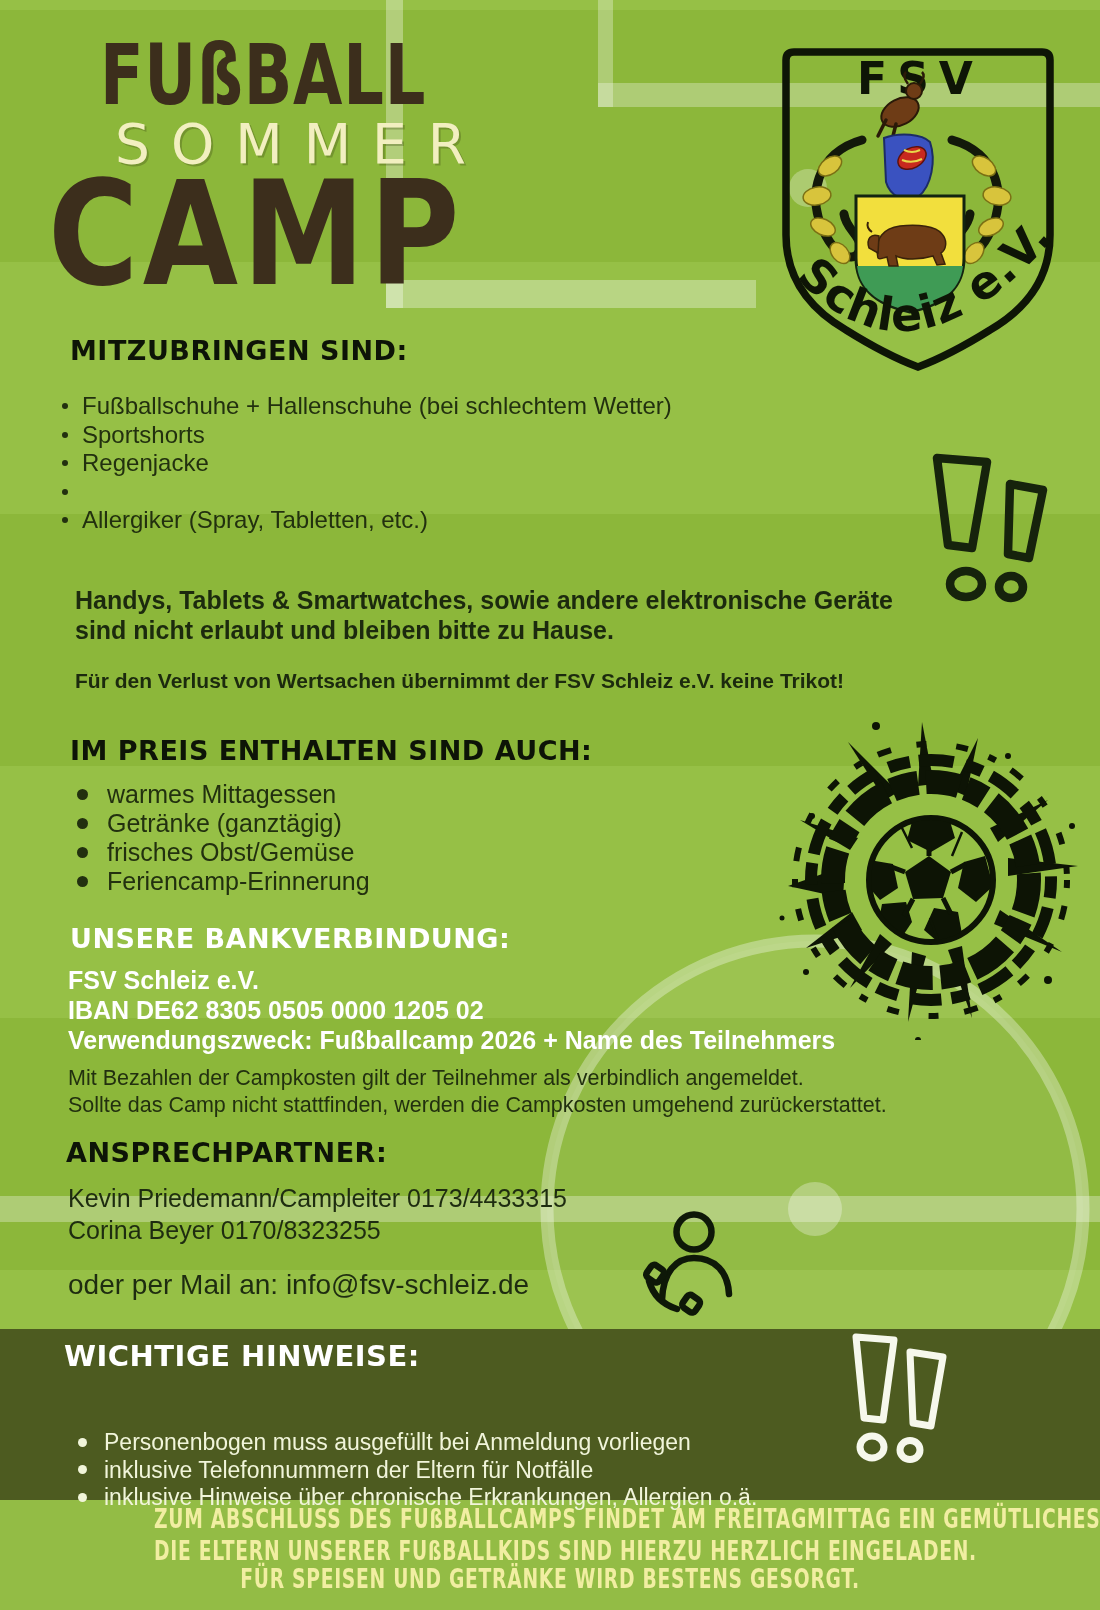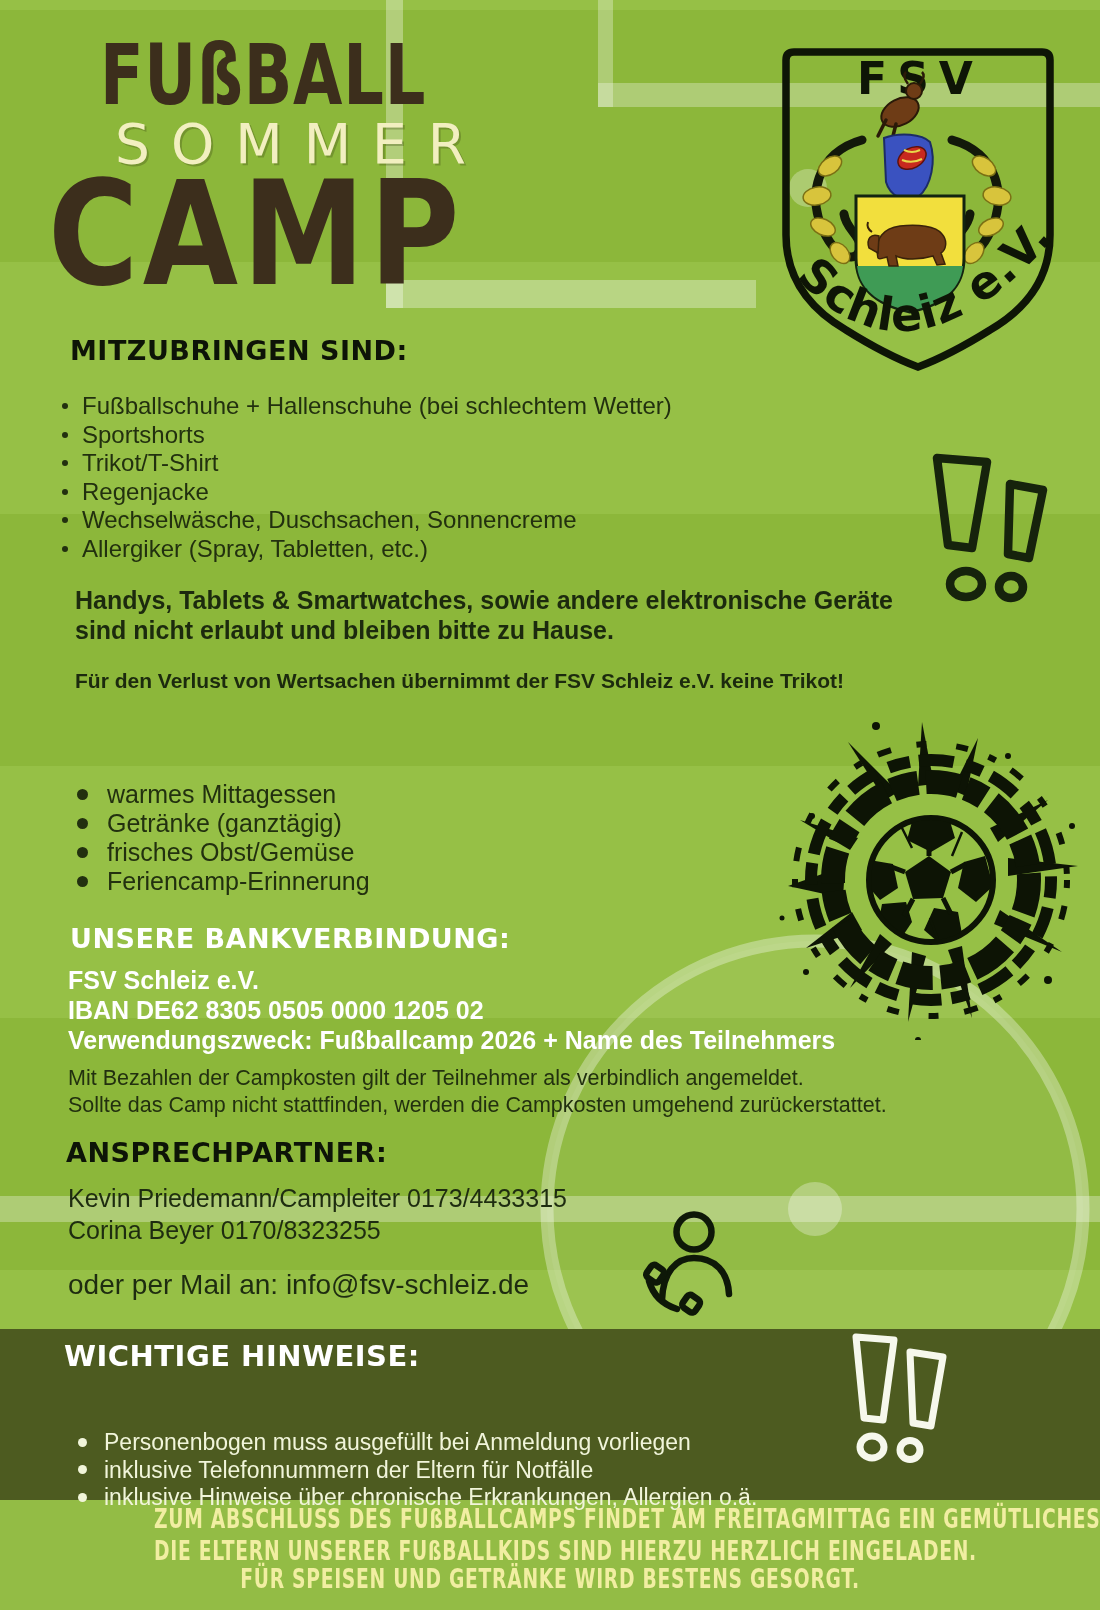--- a/index.html
+++ b/index.html
@@ -125,29 +125,24 @@
     <div class="li" style="height:28.5px">
       <span class="dot small"></span>
       <span>Fußballschuhe + Hallenschuhe (bei schlechtem Wetter)</span>
       </div>
     <div class="li" style="height:28.5px">
       <span class="dot small"></span>
       <span>Sportshorts</span>
       </div>
     <div class="li" style="height:28.5px">
       <span class="dot small"></span>
-      <span>Trikot/T-Shirt</span>
-      </div>
-    <div class="li" style="height:28.5px">
-      <span class="dot small"></span>
       <span>Regenjacke</span>
       </div>
     <div class="li" style="height:28.5px">
       <span class="dot small"></span>
-      <span>Wechselwäsche, Duschsachen, Sonnencreme</span>
       </div>
     <div class="li" style="height:28.5px">
       <span class="dot small"></span>
       <span>Allergiker (Spray, Tabletten, etc.)</span>
       </div>
   </div>
 
   <div class="abs body bold" style="left:64px;top:585px;font-size:25px;line-height:30px">
     <div>Handys, Tablets &amp; Smartwatches, sowie andere elektronische Geräte</div>
     <div>sind nicht erlaubt und bleiben bitte zu Hause.</div>
@@ -157,20 +152,21 @@
 
   <svg class="abs" style="left:900px;top:440px" width="160" height="170" viewBox="900 440 160 170">
     <g fill="none" stroke="#16230c" stroke-width="8.5" stroke-linejoin="round">
       <path d="M 937,458 L 987,462 L 972,548 L 948,545 Z"></path>
       <ellipse cx="966" cy="584" rx="16" ry="13"></ellipse>
       <path d="M 1010,484 L 1043,490 L 1029,558 L 1008,554 Z"></path>
       <ellipse cx="1011" cy="587" rx="12" ry="11"></ellipse>
     </g>
   </svg>
 
+  <div class="abs h" style="left:70px;top:735px">IM PREIS ENTHALTEN SIND AUCH:</div>
   <div class="abs body" style="left:77px;top:780px;font-size:25px">
     <div class="li" style="height:29px">
       <span class="dot mid"></span>
       <span>warmes Mittagessen</span>
       </div>
     <div class="li" style="height:29px">
       <span class="dot mid"></span>
       <span>Getränke (ganztägig)</span>
       </div>
     <div class="li" style="height:29px">

